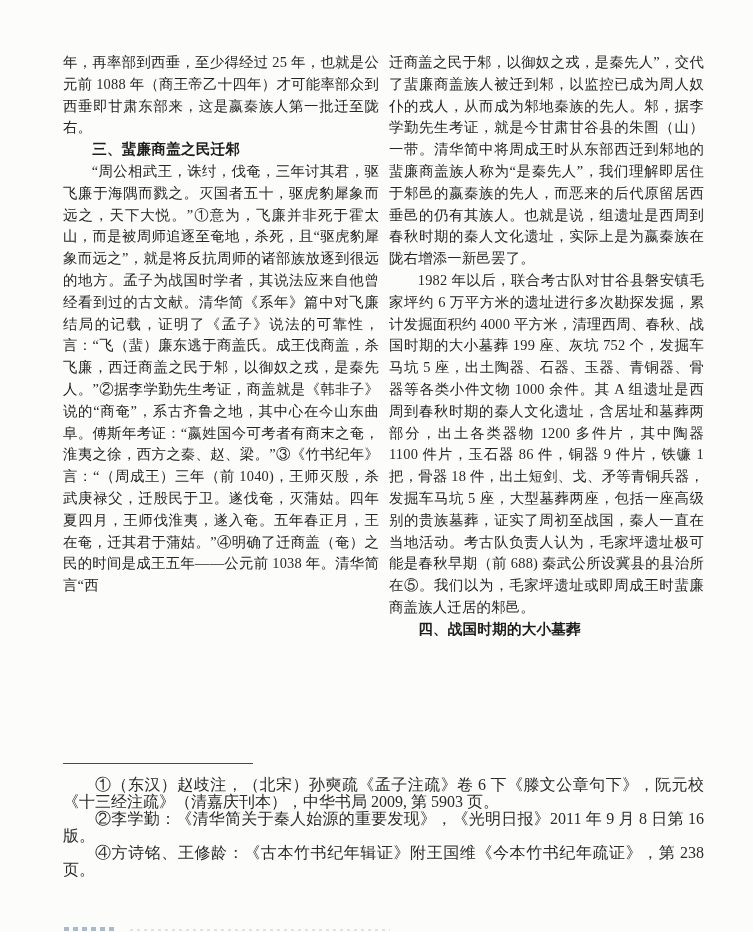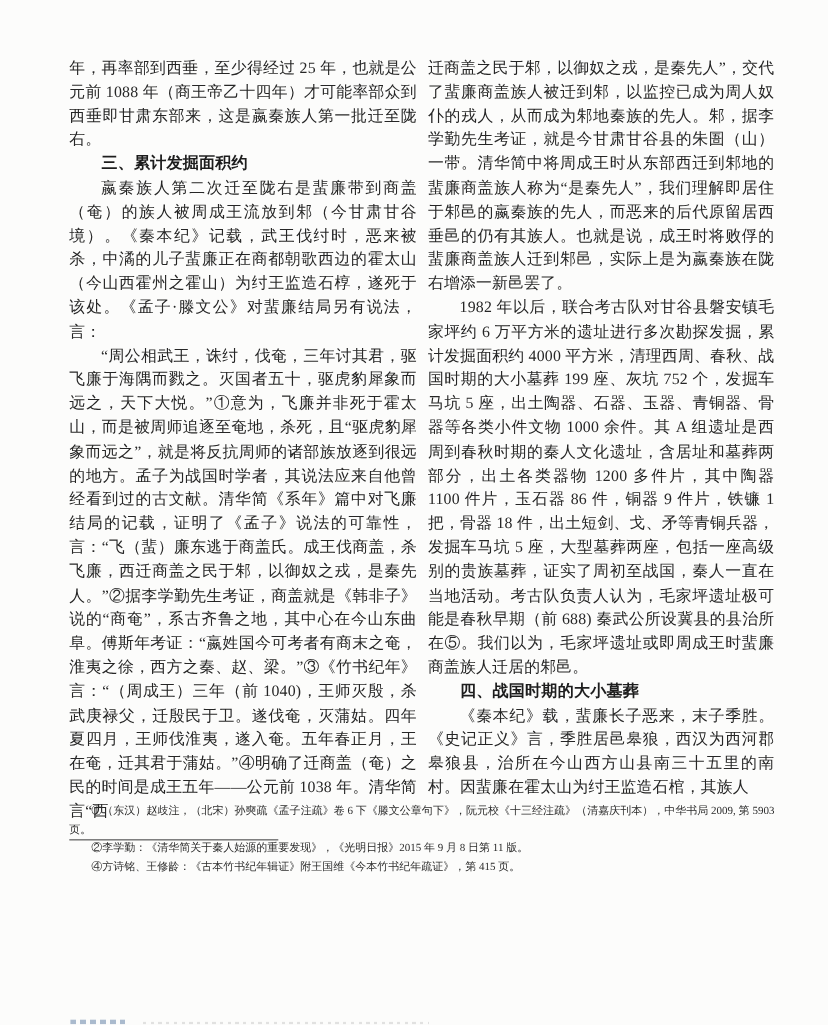--- a/index.html
+++ b/index.html
@@ -29,22 +29,22 @@
     text-indent:2em;
     margin:13px 0 6px 0;
     color:#1d1d1d;
   }
   .fn-rule {
     position:absolute; left:63px; top:763px;
     width:190px; height:0;
     border-top:1px solid #4a4a4a;
   }
   .footnotes {
-    position:absolute; left:63px; top:729px; width:641px;
-    font-size:10px; line-height:17px;
+    position:absolute; left:63px; top:776px; width:641px;
+    font-size:16px; line-height:17px;
     color:#2b2b2b;
     text-align:justify; text-justify:inter-ideograph;
   }
   .footnotes p { margin:0; text-indent:2em; }
   .bottom-artifact {
     position:absolute; left:64px; top:927px;
     width:52px; height:4px;
     background:repeating-linear-gradient(90deg,#7e97b5 0 5px,transparent 5px 9px);
     opacity:0.65;
   }
@@ -55,36 +55,34 @@
     opacity:0.4;
   }
 </style>
 </head>
 <body style="background: rgb(252, 252, 251); color: rgb(38, 38, 38);">
 
 <div class="page">
 
   <div class="col col-left">
     <p>年，再率部到西垂，至少得经过 25 年，也就是公元前 1088 年（商王帝乙十四年）才可能率部众到西垂即甘肃东部来，这是嬴秦族人第一批迁至陇右。</p>
-    <p class="sec-heading">三、累计发掘面积约</p>
-    <p class="indent">嬴秦族人第二次迁至陇右是蜚廉带到商盖（奄）的族人被周成王流放到邾（今甘肃甘谷境）。《秦本纪》记载，武王伐纣时，恶来被杀，中潏的儿子蜚廉正在商都朝歌西边的霍太山（今山西霍州之霍山）为纣王监造石椁，遂死于该处。《孟子·滕文公》对蜚廉结局另有说法，言：</p>
+    <p class="sec-heading">三、蜚廉商盖之民迁邾</p>
     <p class="indent">“周公相武王，诛纣，伐奄，三年讨其君，驱飞廉于海隅而戮之。灭国者五十，驱虎豹犀象而远之，天下大悦。”①意为，飞廉并非死于霍太山，而是被周师追逐至奄地，杀死，且“驱虎豹犀象而远之”，就是将反抗周师的诸部族放逐到很远的地方。孟子为战国时学者，其说法应来自他曾经看到过的古文献。清华简《系年》篇中对飞廉结局的记载，证明了《孟子》说法的可靠性，言：“飞（蜚）廉东逃于商盖氏。成王伐商盖，杀飞廉，西迁商盖之民于邾，以御奴之戎，是秦先人。”②据李学勤先生考证，商盖就是《韩非子》说的“商奄”，系古齐鲁之地，其中心在今山东曲阜。傅斯年考证：“嬴姓国今可考者有商末之奄，淮夷之徐，西方之秦、赵、梁。”③《竹书纪年》言：“（周成王）三年（前 1040)，王师灭殷，杀武庚禄父，迁殷民于卫。遂伐奄，灭蒲姑。四年夏四月，王师伐淮夷，遂入奄。五年春正月，王在奄，迁其君于蒲姑。”④明确了迁商盖（奄）之民的时间是成王五年——公元前 1038 年。清华简言“西</p>
   </div>
 
   <div class="col col-right">
-    <p>迁商盖之民于邾，以御奴之戎，是秦先人”，交代了蜚廉商盖族人被迁到邾，以监控已成为周人奴仆的戎人，从而成为邾地秦族的先人。邾，据李学勤先生考证，就是今甘肃甘谷县的朱圄（山）一带。清华简中将周成王时从东部西迁到邾地的蜚廉商盖族人称为“是秦先人”，我们理解即居住于邾邑的嬴秦族的先人，而恶来的后代原留居西垂邑的仍有其族人。也就是说，成王时将败俘的蜚廉商盖族人迁到邾邑，实际上是为嬴秦族在陇右增添一新邑罢了。</p>
+    <p>迁商盖之民于邾，以御奴之戎，是秦先人”，交代了蜚廉商盖族人被迁到邾，以监控已成为周人奴仆的戎人，从而成为邾地秦族的先人。邾，据李学勤先生考证，就是今甘肃甘谷县的朱圄（山）一带。清华简中将周成王时从东部西迁到邾地的蜚廉商盖族人称为“是秦先人”，我们理解即居住于邾邑的嬴秦族的先人，而恶来的后代原留居西垂邑的仍有其族人。也就是说，组遗址是西周到春秋时期的秦人文化遗址，实际上是为嬴秦族在陇右增添一新邑罢了。</p>
     <p class="indent">1982 年以后，联合考古队对甘谷县磐安镇毛家坪约 6 万平方米的遗址进行多次勘探发掘，累计发掘面积约 4000 平方米，清理西周、春秋、战国时期的大小墓葬 199 座、灰坑 752 个，发掘车马坑 5 座，出土陶器、石器、玉器、青铜器、骨器等各类小件文物 1000 余件。其 A 组遗址是西周到春秋时期的秦人文化遗址，含居址和墓葬两部分，出土各类器物 1200 多件片，其中陶器 1100 件片，玉石器 86 件，铜器 9 件片，铁镰 1 把，骨器 18 件，出土短剑、戈、矛等青铜兵器，发掘车马坑 5 座，大型墓葬两座，包括一座高级别的贵族墓葬，证实了周初至战国，秦人一直在当地活动。考古队负责人认为，毛家坪遗址极可能是春秋早期（前 688) 秦武公所设冀县的县治所在⑤。我们以为，毛家坪遗址或即周成王时蜚廉商盖族人迁居的邾邑。</p>
     <p class="sec-heading">四、战国时期的大小墓葬</p>
-    <p class="indent">《秦本纪》载，蜚廉长子恶来，末子季胜。《史记正义》言，季胜居邑皋狼，西汉为西河郡皋狼县，治所在今山西方山县南三十五里的南村。因蜚廉在霍太山为纣王监造石棺，其族人</p>
   </div>
 
   <div class="fn-rule"></div>
 
   <div class="footnotes">
     <p>①（东汉）赵歧注，（北宋）孙奭疏《孟子注疏》卷 6 下《滕文公章句下》，阮元校《十三经注疏》（清嘉庆刊本），中华书局 2009, 第 5903 页。</p>
-    <p>②李学勤：《清华简关于秦人始源的重要发现》，《光明日报》2015 年 9 月 8 日第 11 版。</p>
-    <p>④方诗铭、王修龄：《古本竹书纪年辑证》附王国维《今本竹书纪年疏证》，第 415 页。</p>
+    <p>②李学勤：《清华简关于秦人始源的重要发现》，《光明日报》2011 年 9 月 8 日第 16 版。</p>
+    <p>④方诗铭、王修龄：《古本竹书纪年辑证》附王国维《今本竹书纪年疏证》，第 238 页。</p>
   </div>
 
   <div class="bottom-artifact"></div>
   <div class="bottom-artifact-2"></div>
 
 </div>
 
 </body></html>

